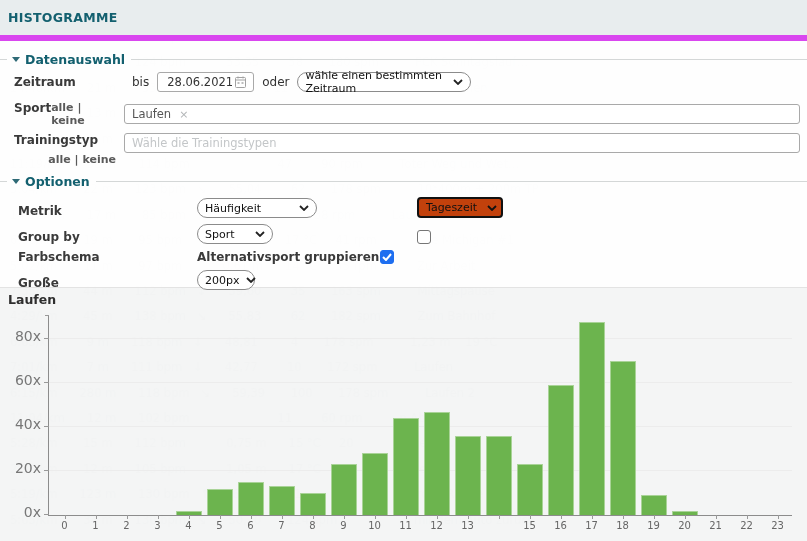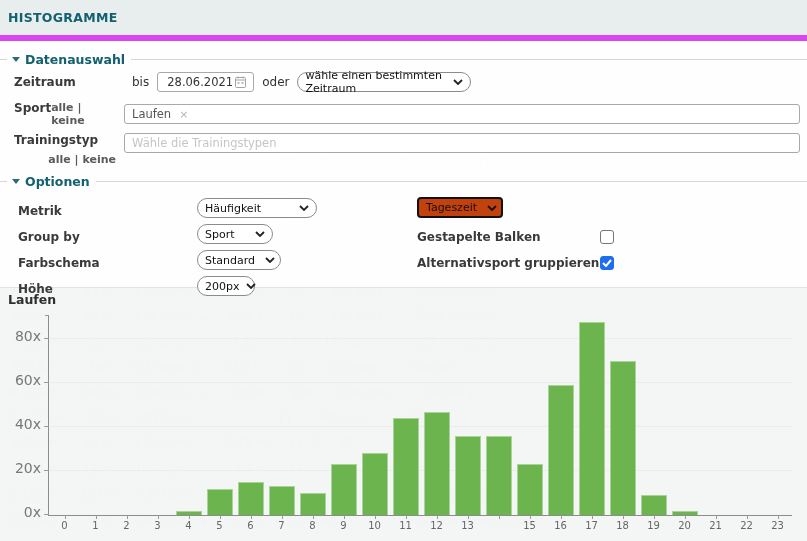--- a/index.html
+++ b/index.html
@@ -188,46 +188,35 @@
         <span class="octrl">
           <span class="sel" style="width:76px;">
             <span>Sport</span>
             <span class="chev">
                 <svg width="10" height="6" viewBox="0 0 10 6">
                   <path d="M1 1 L5 5 L9 1" stroke="#222" stroke-width="1.8" fill="none"></path>
                 </svg>
               </span>
           </span>
         </span>
-        <span class="olabel2">Gestapelte Balken</span>
         <span class="checkbox" id="cb-stacked"></span>
       </div>
 
       <div class="optrow" style="margin-top:6px;">
         <span class="olabel">Farbschema</span>
-        <span class="octrl">
-          <span class="sel" style="width:84px;">
-            <span>Standard</span>
-            <span class="chev">
-                <svg width="10" height="6" viewBox="0 0 10 6">
-                  <path d="M1 1 L5 5 L9 1" stroke="#222" stroke-width="1.8" fill="none"></path>
-                </svg>
-              </span>
-          </span>
-        </span>
         <span class="olabel2">Alternativsport gruppieren</span>
         <span class="checkbox checked" id="cb-alt">
           <svg width="10" height="8" viewBox="0 0 10 8">
               <path d="M1 4 L4 7 L9 1" stroke="#fff" stroke-width="2" fill="none"></path>
             </svg>
         </span>
       </div>
 
       <div class="optrow" style="margin-top:6px;">
-        <span class="olabel">Höhe</span>
+        <span class="olabel">Große</span>
         <span class="octrl">
           <span class="sel" style="width:58px;">
             <span>200px</span>
             <span class="chev" style="margin-left:6px;">
                 <svg width="10" height="6" viewBox="0 0 10 6">
                   <path d="M1 1 L5 5 L9 1" stroke="#222" stroke-width="1.8" fill="none"></path>
                 </svg>
               </span>
           </span>
         </span>

